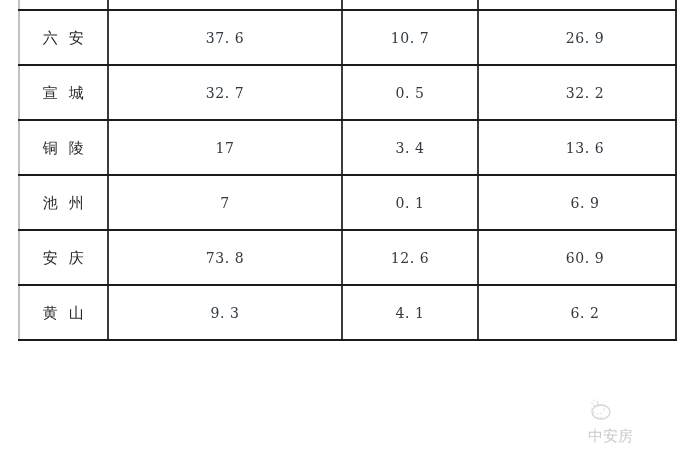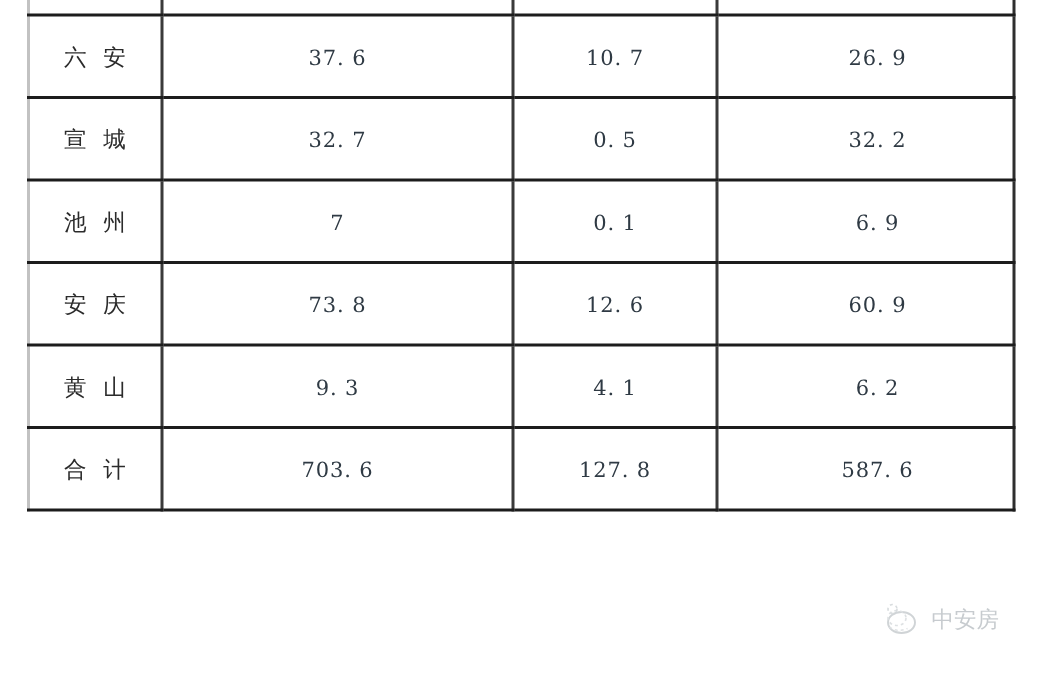--- a/index.html
+++ b/index.html
@@ -71,24 +71,25 @@
   }
 
   
   #watermark {
     position: absolute;
     left: 588px;
     top: 396px;
     width: 86px;
     height: 34px;
     display: flex;
-    align-items: center;
+    align-items: flex-start;
     gap: 5px;
     pointer-events: none;
     opacity: 0.55;
+    flex-direction: column;
   }
   #watermark .wm-mark {
     position: relative;
     width: 28px;
     height: 28px;
     flex: 0 0 28px;
   }
   #watermark .wm-text {
     font-family: "DejaVu Sans", sans-serif;
     font-size: 15px;
@@ -124,42 +125,42 @@
             <td><span class="cell-num">10. 7</span></td>
             <td class="edge-right"><span class="cell-num">26. 9</span></td>
           </tr>
           <tr>
             <td class="edge-left"><span class="cell-name">宣  城</span></td>
             <td><span class="cell-num">32. 7</span></td>
             <td><span class="cell-num">0. 5</span></td>
             <td class="edge-right"><span class="cell-num">32. 2</span></td>
           </tr>
           <tr>
+            <td class="edge-left"><span class="cell-name">铜  陵</span></td>
+            <td><span class="cell-num">17</span></td>
+            <td><span class="cell-num">3. 4</span></td>
+            <td class="edge-right"><span class="cell-num">13. 6</span></td>
+          </tr>
+          <tr>
             <td class="edge-left"><span class="cell-name">池  州</span></td>
             <td><span class="cell-num">7</span></td>
             <td><span class="cell-num">0. 1</span></td>
             <td class="edge-right"><span class="cell-num">6. 9</span></td>
           </tr>
           <tr>
             <td class="edge-left"><span class="cell-name">安  庆</span></td>
             <td><span class="cell-num">73. 8</span></td>
             <td><span class="cell-num">12. 6</span></td>
             <td class="edge-right"><span class="cell-num">60. 9</span></td>
           </tr>
           <tr>
             <td class="edge-left"><span class="cell-name">黄  山</span></td>
             <td><span class="cell-num">9. 3</span></td>
             <td><span class="cell-num">4. 1</span></td>
             <td class="edge-right"><span class="cell-num">6. 2</span></td>
-          </tr>
-          <tr>
-            <td class="edge-left"><span class="cell-name">合  计</span></td>
-            <td><span class="cell-num">703. 6</span></td>
-            <td><span class="cell-num">127. 8</span></td>
-            <td class="edge-right"><span class="cell-num">587. 6</span></td>
           </tr>
         </tbody>
     </table>
   </div>
 
   <div id="watermark">
     <span class="wm-mark">
       <svg width="28" height="28" viewBox="0 0 28 28" aria-hidden="true">
         <ellipse cx="13" cy="16" rx="9" ry="7" fill="none" stroke="#aab1b6" stroke-width="1.3"></ellipse>
         <ellipse cx="10" cy="13" rx="6" ry="5" fill="none" stroke="#c3c9cd" stroke-width="1.1" stroke-dasharray="2 2"></ellipse>

